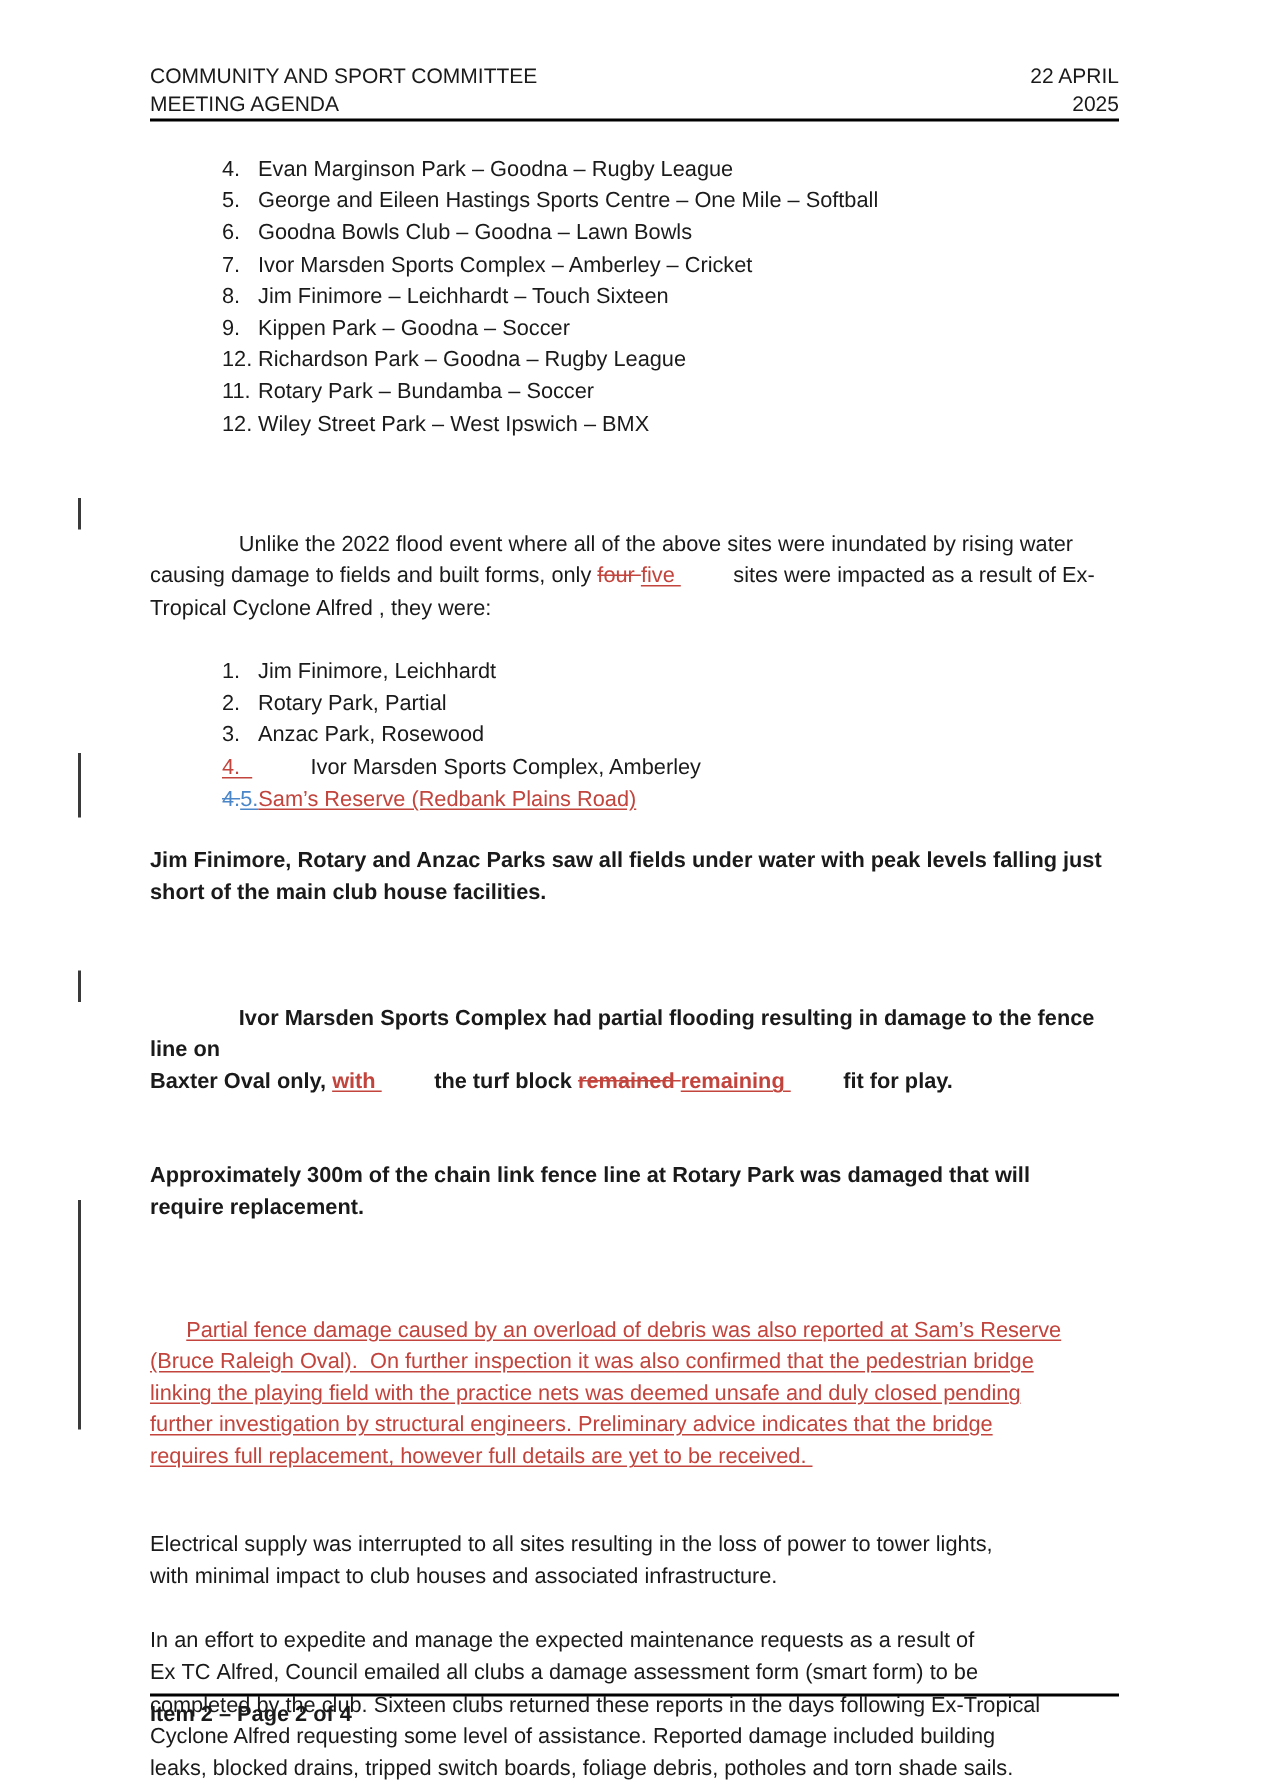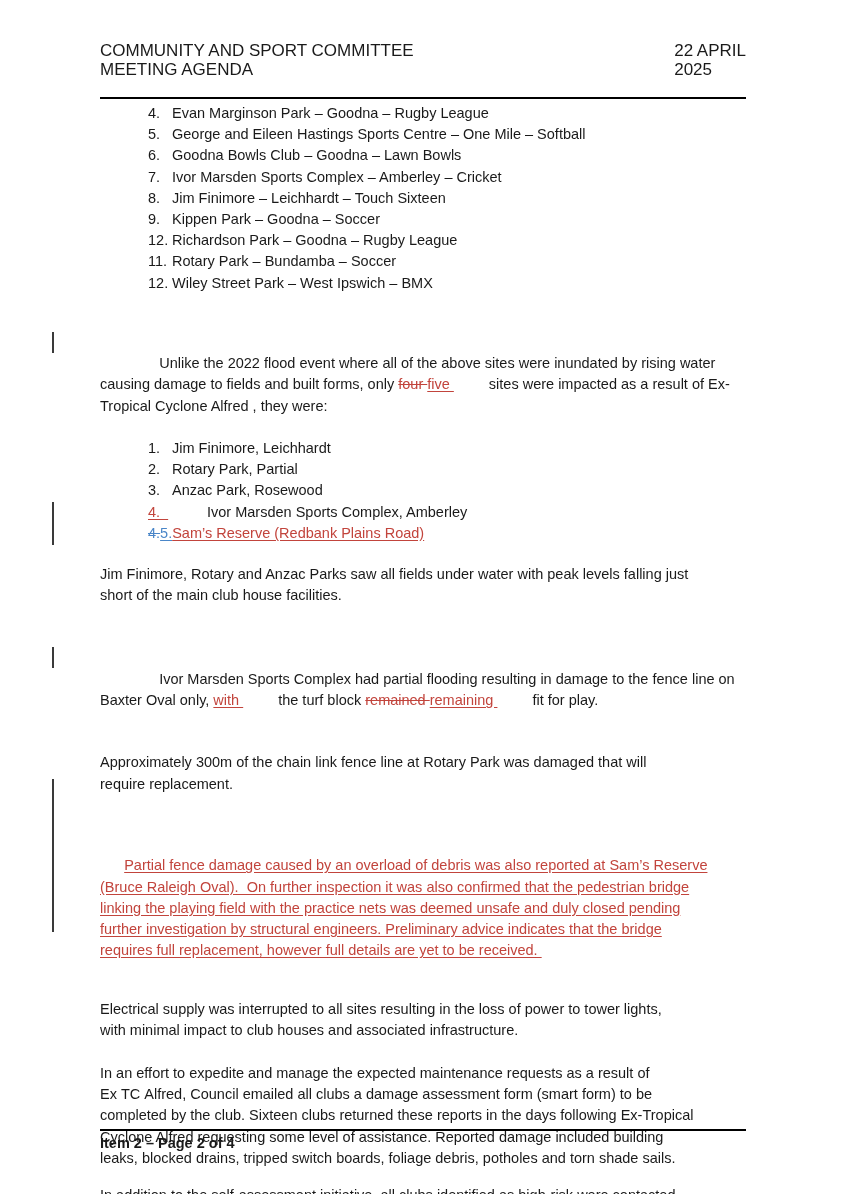--- a/index.html
+++ b/index.html
@@ -16,44 +16,44 @@
     color: var(--body-text);
     position: relative;
     overflow: hidden;
   }
   .page { position: absolute; inset: 0; }
 
   .header {
     position: absolute;
     left: 100px; right: 97px; top: 41px;
     display: flex; justify-content: space-between;
-    font-size: 17px; line-height: 19px;
+    font-size: 14px; line-height: 19px;
     border-bottom: 2.2px solid var(--rule);
-    padding-bottom: 18px;
-  }
-  .header-right { }
+    padding-bottom: 0;
+  }
+  .header-right { text-align: right; }
 
   .content {
     position: absolute;
     left: 100px; right: 97px; top: 103px;
     font-size: 14.5px; line-height: 21.2px;
   }
 
   .list { padding-left: 48px; }
   .list-row { display: flex; }
   .list-row .num { flex: 0 0 24px; }
   .list-row .txt { flex: 1 1 auto; white-space: nowrap; }
 
   .para { margin: 0; white-space: pre-wrap; position: relative; }
   .rel { position: relative; }
 
   .mt17 { margin-top: 17px; }
   .mt16 { margin-top: 16px; }
   .mt18 { margin-top: 18px; }
-  .mt20 { margin-top: 20px; }
+  .mt20 { margin-top: 20px; font-weight: bold; }
   .mt22 { margin-top: 22px; }
 
   .seg-plain { color: var(--body-text); margin-left: 35px; }
   .seg-ins  { color: var(--track-red);  text-decoration: underline; text-underline-offset: 2px; }
   .seg-del  { color: var(--track-red);  text-decoration: line-through; }
   .seg-bins { color: var(--track-blue); text-decoration: underline; text-underline-offset: 2px; }
   .seg-bdel { color: var(--track-blue); text-decoration: line-through; }
 
   .change-bar {
     position: absolute;

